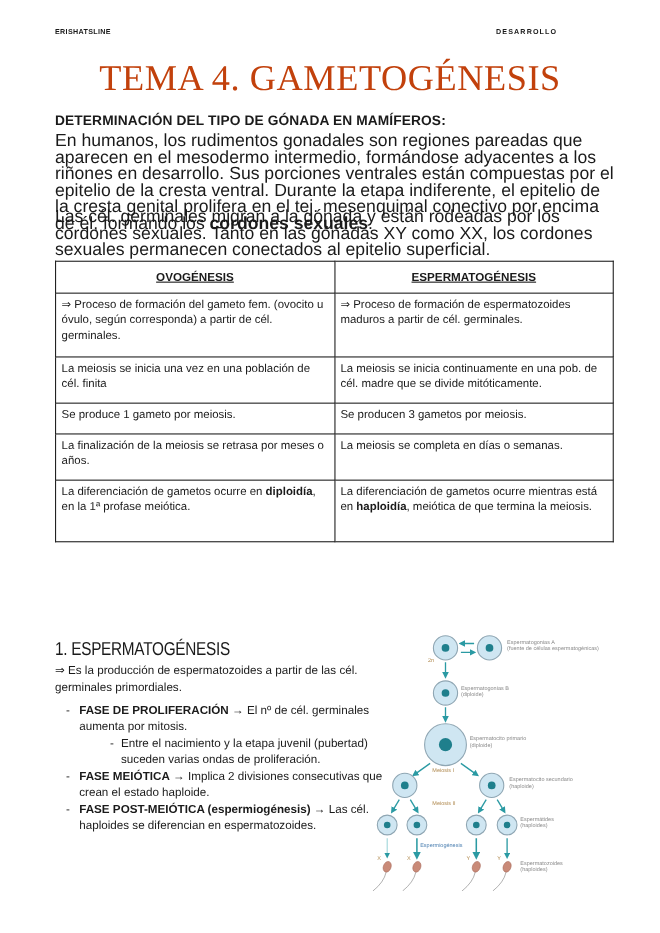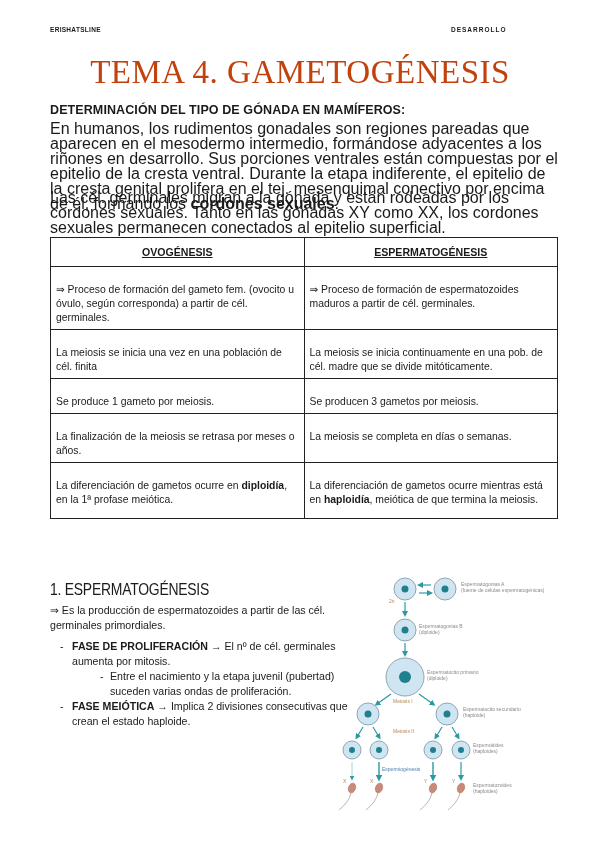--- a/index.html
+++ b/index.html
@@ -10,21 +10,21 @@
   .hdr-right { left: 451px; letter-spacing: 1px; }
   .title { position: absolute; top: 54px; left: 0; width: 600px; text-align: center;
            font-family: "Liberation Serif", serif; font-size: 33px; letter-spacing: 0.5px; color: #c2410c; }
   .subhead { position: absolute; top: 103px; left: 50px; font-size: 12.5px; font-weight: bold; letter-spacing: 0.1px; }
   .para { position: absolute; left: 50px; width: 510px; font-size: 16px; line-height: 15px; }
   .p1 { top: 121px; }
   .p2 { top: 190px; }
   b { font-weight: bold; }
   table.cmp { position: absolute; top: 237px; left: 50px; width: 508px; border-collapse: collapse;
               font-size: 10.4px; line-height: 14px; }
-  table.cmp td, table.cmp th { border: 1.3px solid #222; vertical-align: top; padding: 16px 5px 4px 5px; width: 50%; }
+  table.cmp td, table.cmp th { border: 1.3px solid #222; vertical-align: top; padding: 4px 5px 4px 5px; width: 50%; }
   table.cmp th { font-weight: bold; text-align: center; font-size: 10.6px; padding: 7px 4px; text-decoration: underline; }
   .sec-title { position: absolute; top: 580px; left: 50px; font-size: 17px; letter-spacing: -0.3px;
                font-family: "Liberation Sans Narrow", "Liberation Sans", sans-serif; transform: scaleX(0.82); transform-origin: left; }
   .sec-body { position: absolute; top: 603px; left: 50px; width: 300px; font-size: 10.6px; line-height: 15px; }
   .sec-body ul { list-style: none; margin: 6px 0 0 0; padding: 0; }
   .sec-body li { position: relative; padding-left: 22px; }
   .sec-body li::before { content: "-"; position: absolute; left: 10px; }
   .sec-body li.sub { padding-left: 60px; }
   .sec-body li.sub::before { left: 50px; }
   .diagram { position: absolute; left: 325px; top: 570px; width: 250px; height: 240px; }
@@ -76,20 +76,21 @@
   </table>
 
 <div class="sec-title">1. ESPERMATOGÉNESIS</div>
 
 <div class="sec-body">
   <div>⇒ Es la producción de espermatozoides a partir de las cél. germinales primordiales.</div>
   <ul>
     <li><b>FASE DE PROLIFERACIÓN</b><span> → El nº de cél. germinales aumenta por mitosis.</span></li>
     <li class="sub">Entre el nacimiento y la etapa juvenil (pubertad) suceden varias ondas de proliferación.</li>
     <li><b>FASE MEIÓTICA</b><span> → Implica 2 divisiones consecutivas que crean el estado haploide.</span></li>
+    <li><b>FASE POST-MEIÓTICA (espermiogénesis)</b><span> → Las cél. haploides se diferencian en espermatozoides.</span></li>
   </ul>
 </div>
 
 <div class="diagram">
   <svg width="250" height="240" viewBox="0 0 250 240">
     <defs>
       <marker id="ah" markerWidth="5" markerHeight="5" refX="2.5" refY="2.5" orient="auto">
         <path d="M0,0 L5,2.5 L0,5 z" fill="#2a9aa3"></path>
       </marker>
     </defs>

